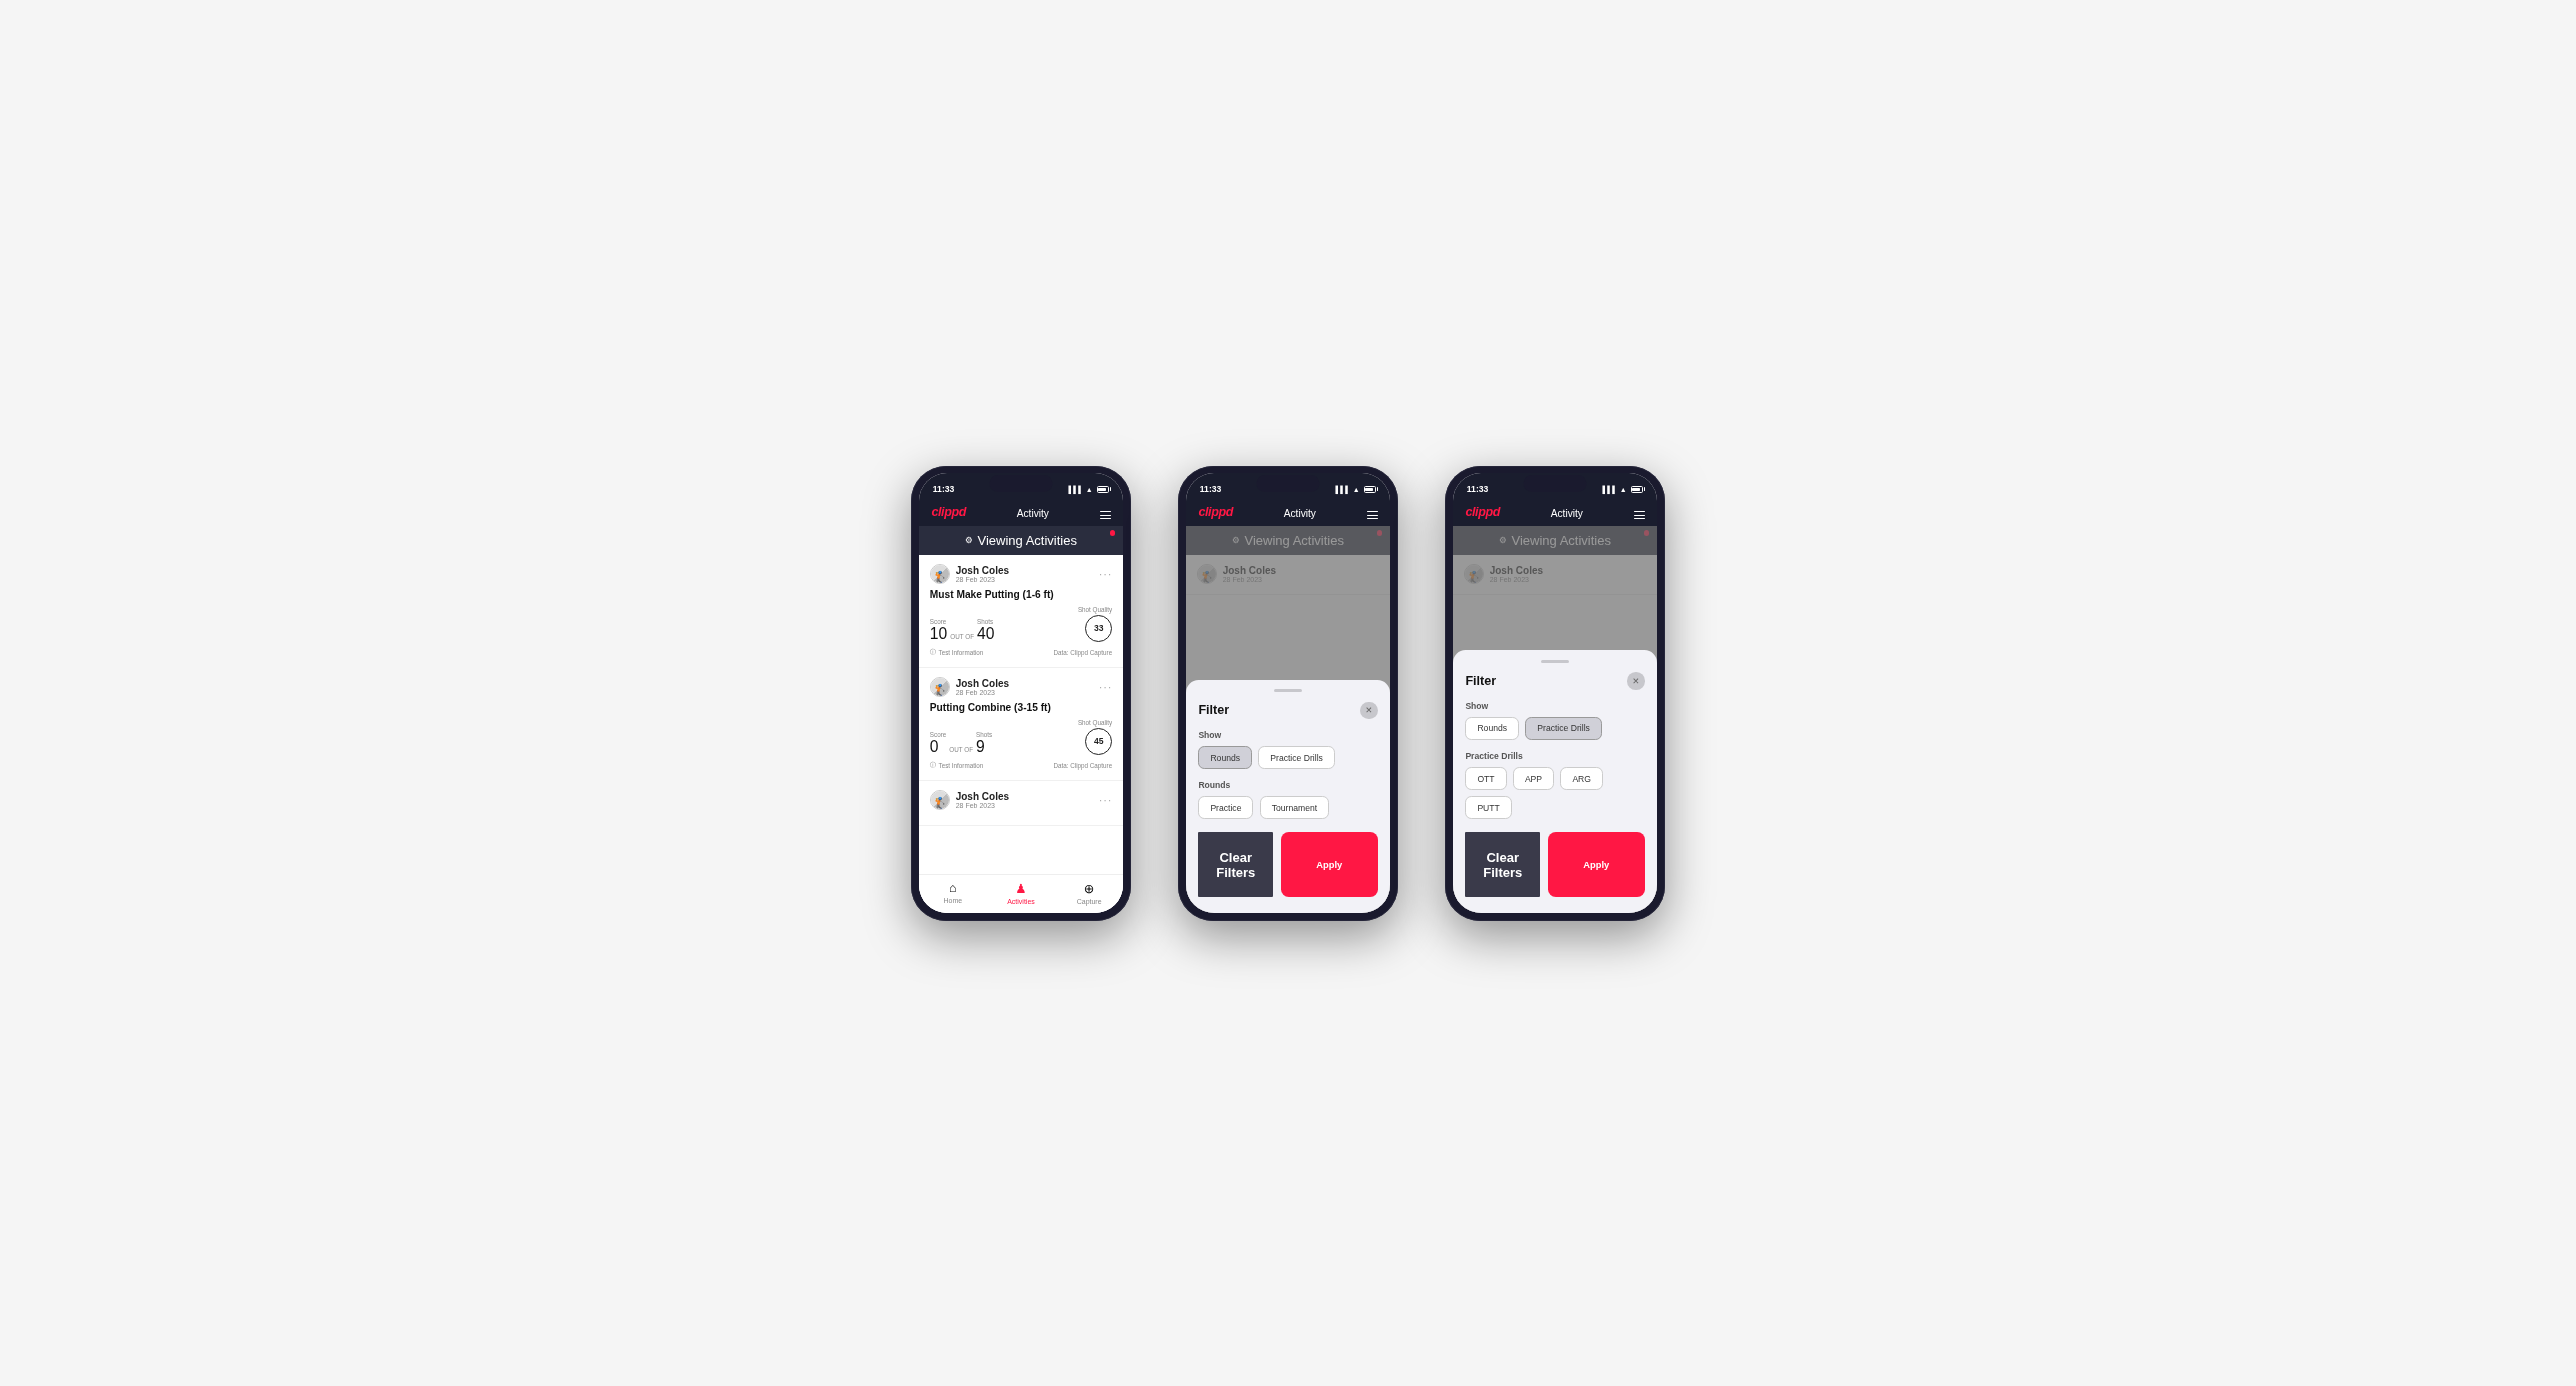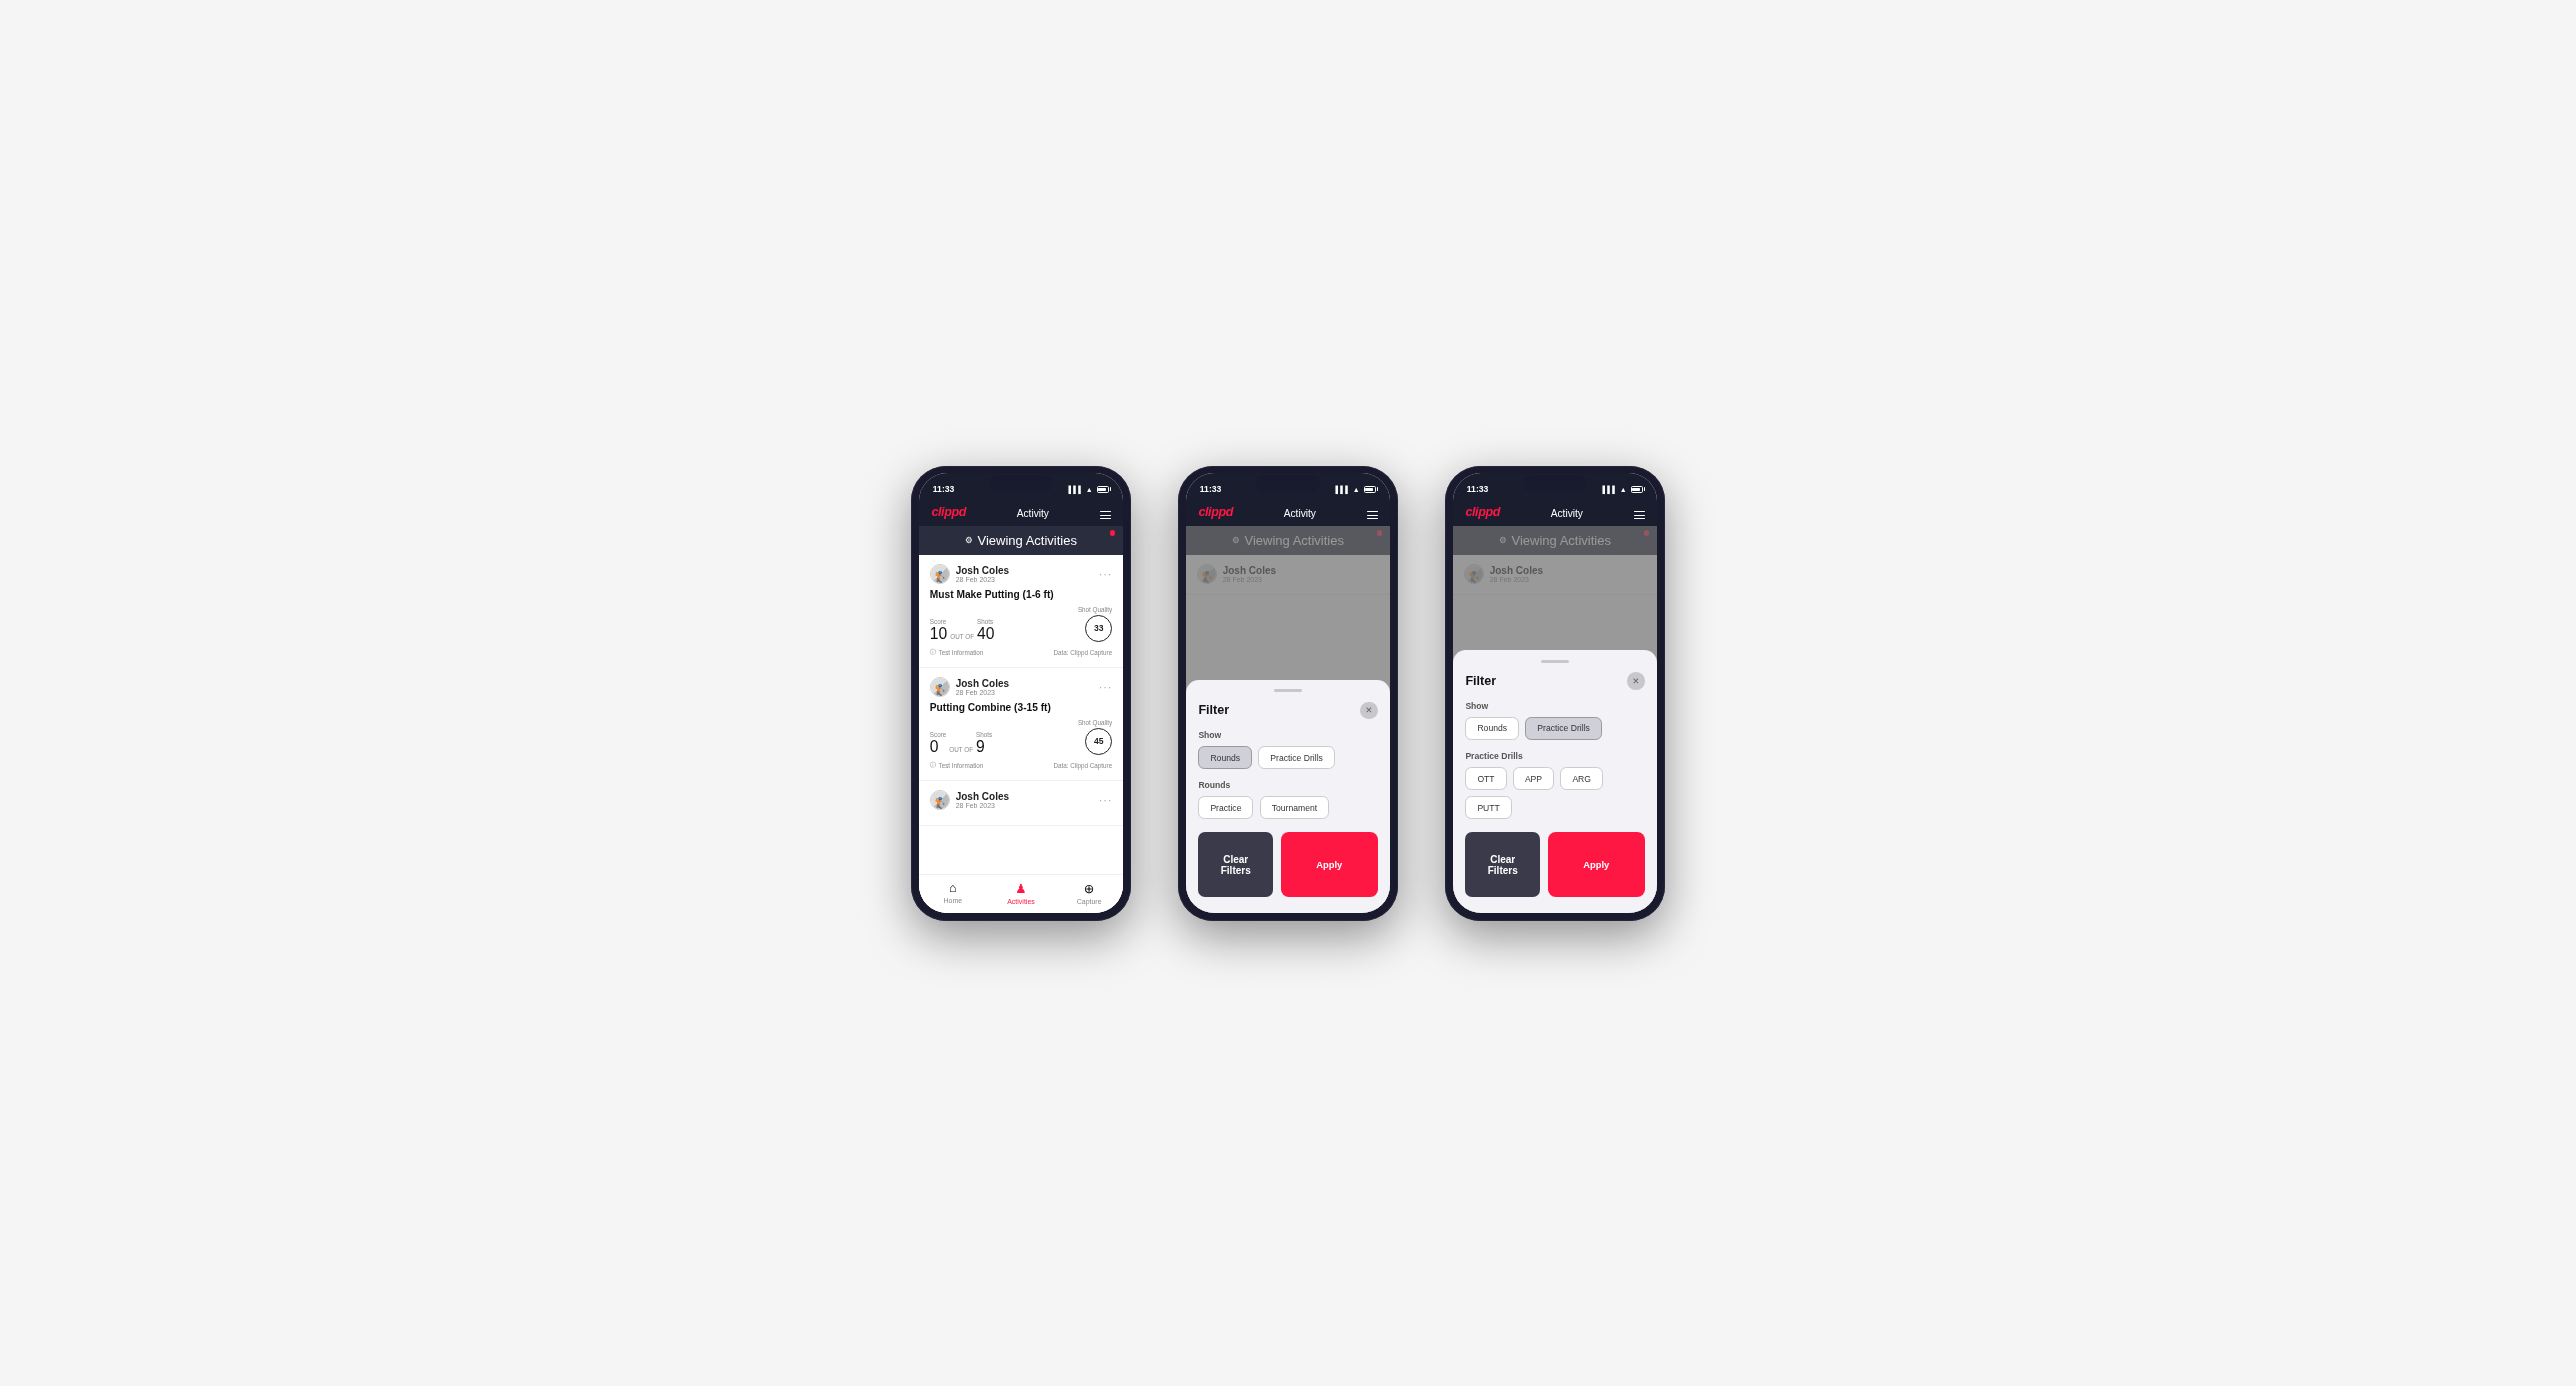--- a/index.html
+++ b/index.html
@@ -375,22 +375,22 @@
       display: flex;
       gap: 7.8px;
       margin-top: 12.6px;
     }
     .btn-clear {
       flex: 1;
       padding: 16px;
       background: #3a3a4a;
       color: #fff;
       border: none;
-      border-radius: 7px;
-      font-size: 10px;
+      border-radius: 1px;
+      font-size: 13px;
       font-weight: 600;
       cursor: pointer;
     }
     .btn-apply {
       flex: 1;
       padding: 27px;
       background: #ff1744;
       color: #fff;
       border: none;
       border-radius: 7.8px;

